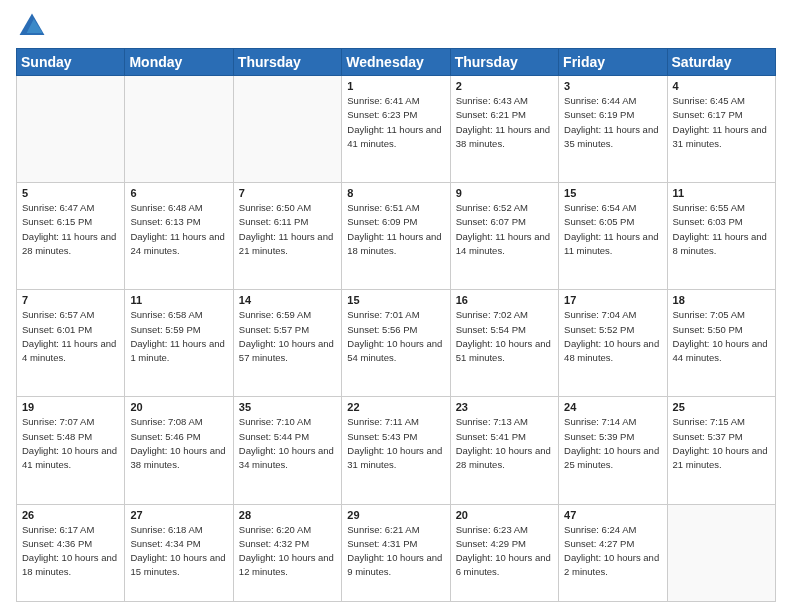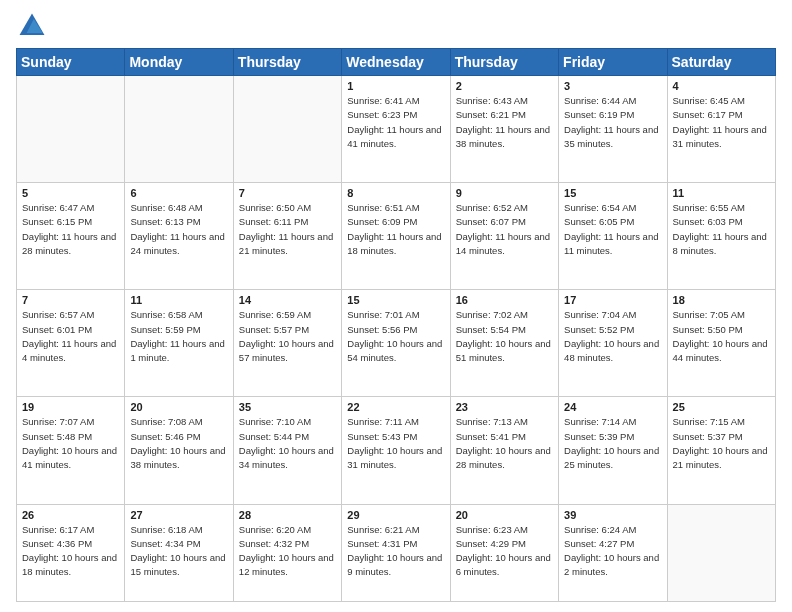--- a/index.html
+++ b/index.html
@@ -255,20 +255,20 @@
           </td>
           <td>
             <div class="day-num">29</div>
             <div class="day-info">Sunrise: 6:21 AM<br>Sunset: 4:31 PM<br>Daylight: 10 hours and 9 minutes.</div>
           </td>
           <td>
             <div class="day-num">20</div>
             <div class="day-info">Sunrise: 6:23 AM<br>Sunset: 4:29 PM<br>Daylight: 10 hours and 6 minutes.</div>
           </td>
           <td>
-            <div class="day-num">39</div>
+            <div class="day-num">47</div>
             <div class="day-info">Sunrise: 6:24 AM<br>Sunset: 4:27 PM<br>Daylight: 10 hours and 2 minutes.</div>
           </td>
           <td class="empty"></td>
         </tr>
       </tbody>
   </table>
 </div>
 
 </body></html>

